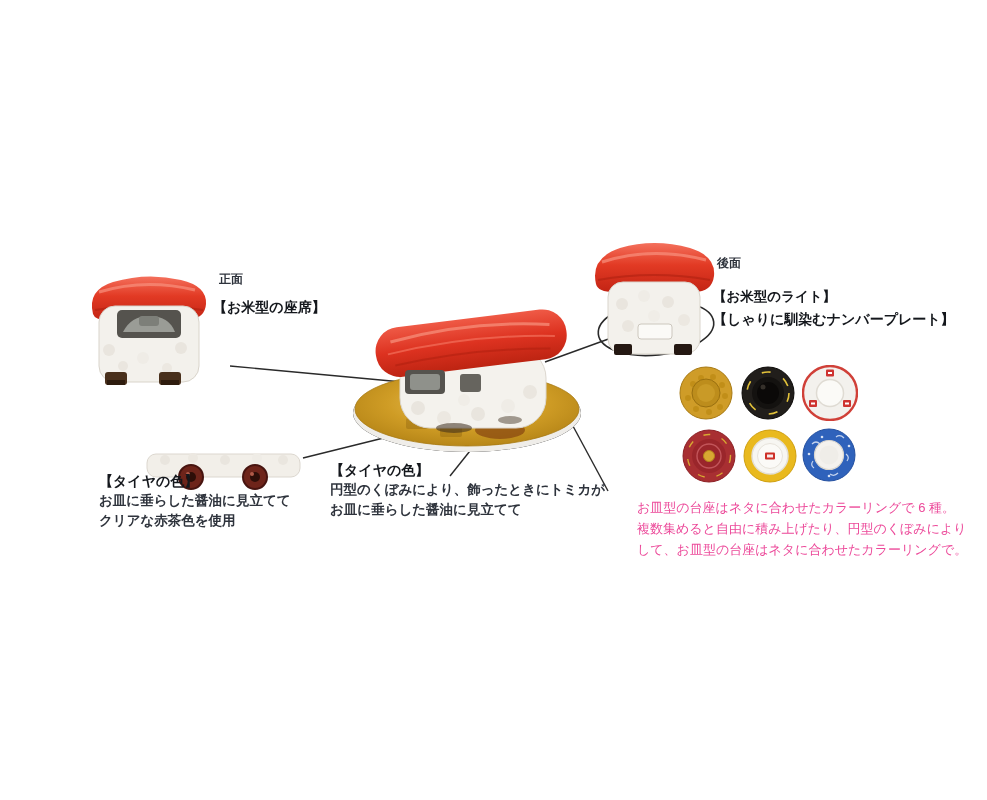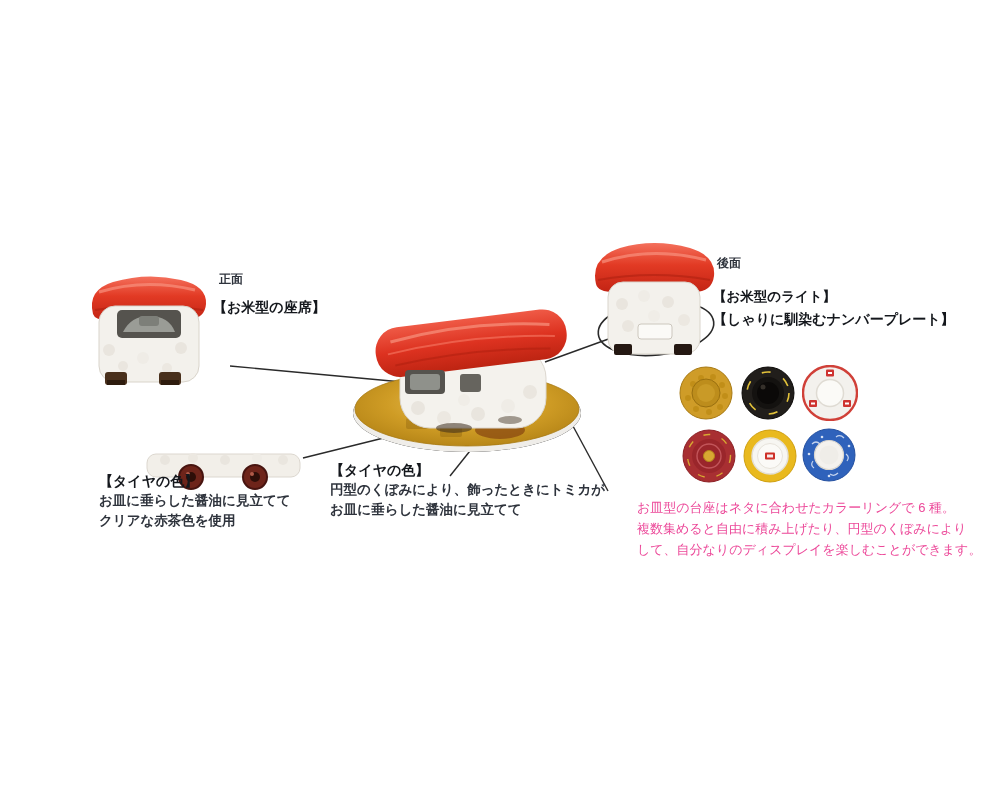--- a/index.html
+++ b/index.html
@@ -248,16 +248,16 @@
 
   <div class="abs" style="left:330px;top:461px;">
     <div class="jp-title">【タイヤの色】</div>
     <div class="jp">円型のくぼみにより、飾ったときにトミカが</div>
     <div class="jp">お皿に垂らした醤油に見立てて</div>
   </div>
 
   <div class="abs" style="left:637px;top:497px;">
     <div class="para">お皿型の台座はネタに合わせたカラーリングで 6 種。</div>
     <div class="para">複数集めると自由に積み上げたり、円型のくぼみにより</div>
-    <div class="para">して、自分なりのディスプレイを楽しむことができます。</div>
+    <div class="para">して、お皿型の台座はネタに合わせたカラーリングで。</div>
   </div>
 
 </div>
 
 </body></html>

